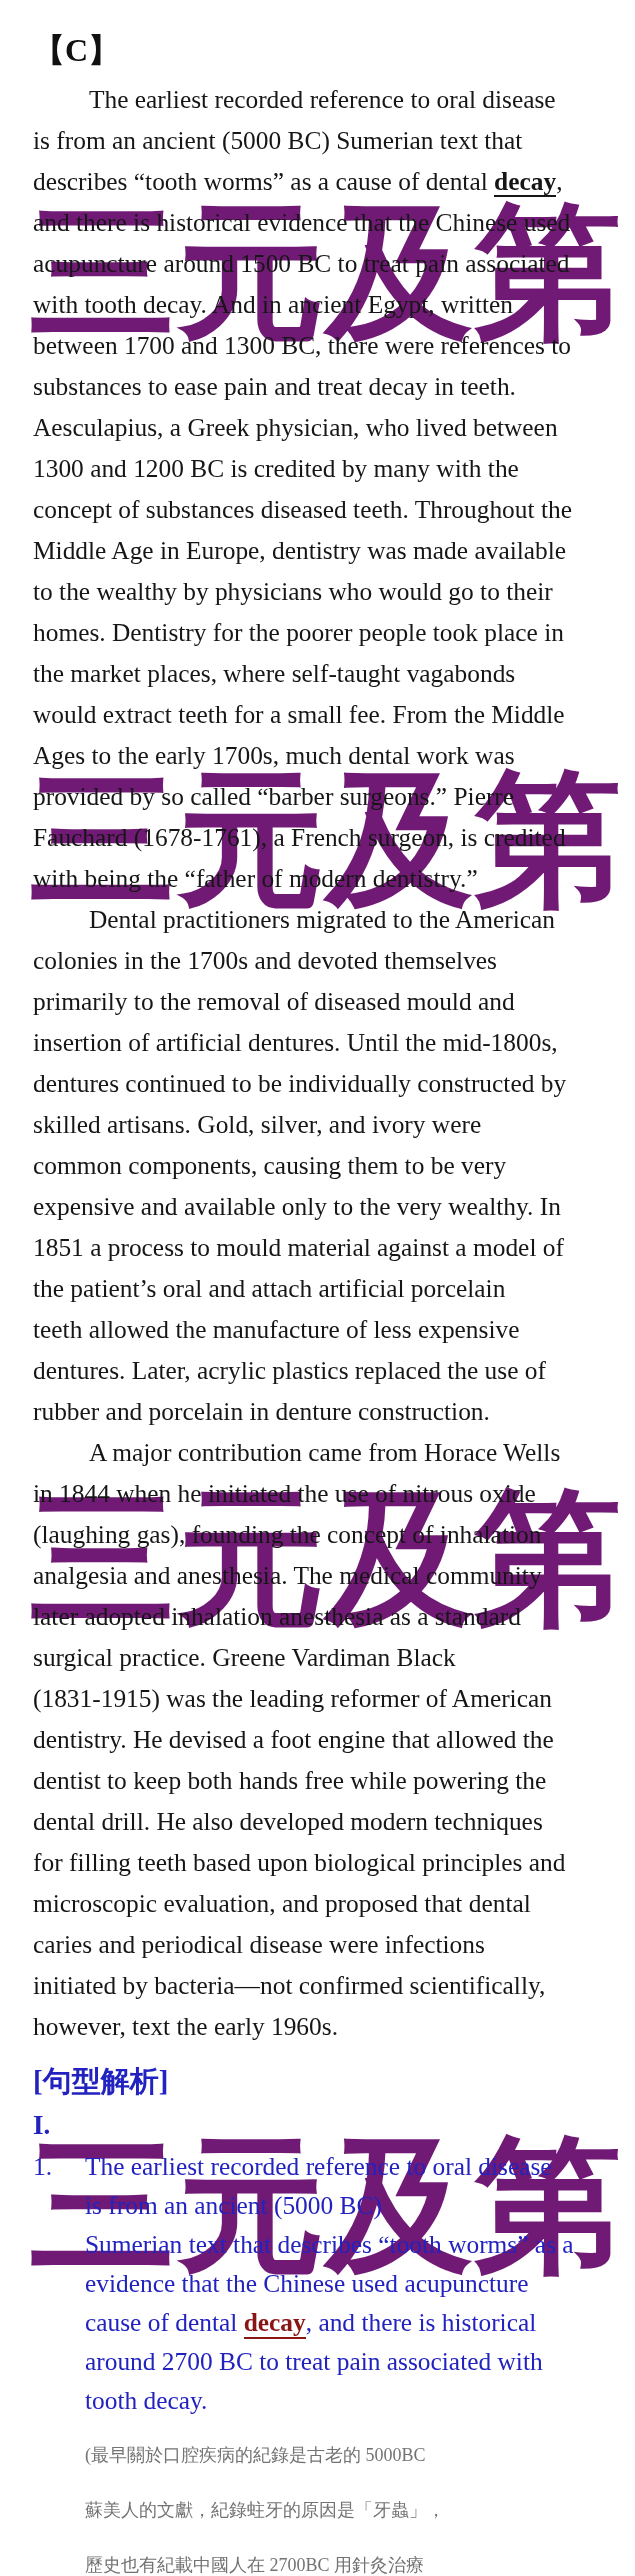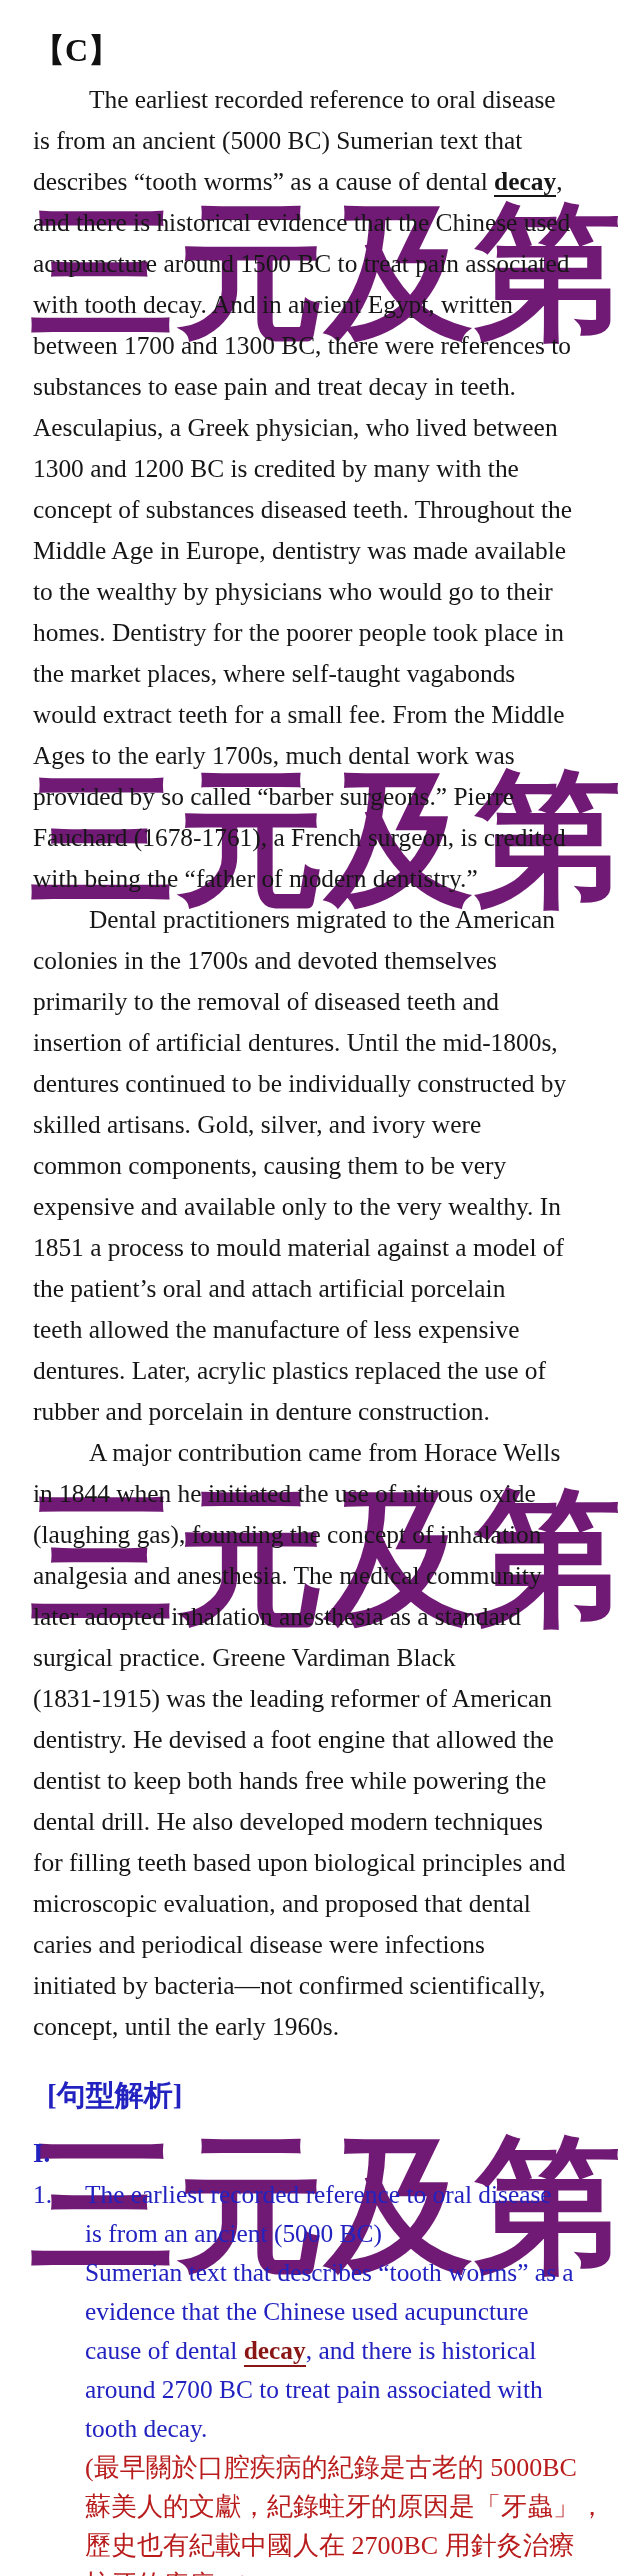--- a/index.html
+++ b/index.html
@@ -47,21 +47,21 @@
   }
   .indent { text-indent: 56px; }
   .term-black {
     font-weight: 700;
     border-bottom: 2.4px solid currentColor;
     padding-bottom: 0.8px;
   }
   
   .analysis { position: absolute; left: 33px; top: 2058px; width: 573px; z-index: 1; }
   .analysis-heading {
-    margin: 14px;
+    margin: 0;
     font-size: 29px;
     line-height: 46px;
     font-weight: 700;
     color: #2222c0;
     font-family: "Liberation Serif", "DejaVu Serif", serif;
   }
   .roman {
     font-size: 27px;
     line-height: 43px;
     font-weight: 700;
@@ -78,23 +78,24 @@
   .blue-line {
     height: 39px;
     line-height: 39px;
     font-size: 25.4px;
     color: #2222c0;
     white-space: nowrap;
   }
   .zh-line {
     height: 39px;
     line-height: 39px;
-    font-size: 26px;
-    color: #b91c1c;
+    font-size: 18px;
+    color: #737373;
     white-space: nowrap;
+    margin-top: 16px;
   }
   .term-red {
     color: #8a1515;
     font-weight: 700;
     border-bottom: 2.4px solid currentColor;
     padding-bottom: 0.8px;
   }
 </style>
 </head>
 <body>
@@ -130,21 +131,21 @@
       <div class="line">would extract teeth for a small fee. From the Middle</div>
       <div class="line">Ages to the early 1700s, much dental work was</div>
       <div class="line">provided by so called “barber surgeons.” Pierre</div>
       <div class="line">Fauchard (1678-1761), a French surgeon, is credited</div>
       <div class="line">with being the “father of modern dentistry.”</div>
     </div>
 
     <div class="para">
       <div class="line indent">Dental practitioners migrated to the American</div>
       <div class="line">colonies in the 1700s and devoted themselves</div>
-      <div class="line">primarily to the removal of diseased teeth and</div>
+      <div class="line">primarily to the removal of diseased mould and</div>
       <div class="line">insertion of artificial dentures. Until the mid-1800s,</div>
       <div class="line">dentures continued to be individually constructed by</div>
       <div class="line">skilled artisans. Gold, silver, and ivory were</div>
       <div class="line">common components, causing them to be very</div>
       <div class="line">expensive and available only to the very wealthy. In</div>
       <div class="line">1851 a process to mould material against a model of</div>
       <div class="line">the patient’s oral and attach artificial porcelain</div>
       <div class="line">teeth allowed the manufacture of less expensive</div>
       <div class="line">dentures. Later, acrylic plastics replaced the use of</div>
       <div class="line">rubber and porcelain in denture construction.</div>
@@ -158,21 +159,21 @@
       <div class="line">later adopted inhalation anesthesia as a standard</div>
       <div class="line">surgical practice. Greene Vardiman Black</div>
       <div class="line">(1831-1915) was the leading reformer of American</div>
       <div class="line">dentistry. He devised a foot engine that allowed the</div>
       <div class="line">dentist to keep both hands free while powering the</div>
       <div class="line">dental drill. He also developed modern techniques</div>
       <div class="line">for filling teeth based upon biological principles and</div>
       <div class="line">microscopic evaluation, and proposed that dental</div>
       <div class="line">caries and periodical disease were infections</div>
       <div class="line">initiated by bacteria—not confirmed scientifically,</div>
-      <div class="line">concept, until the early 1960s.</div>
+      <div class="line">however, text the early 1960s.</div>
     </div>
   </div>
 
   <div class="analysis">
     <h2 class="analysis-heading">[句型解析]</h2>
     <div class="roman">I.</div>
     <div class="item">
       <span class="item-number">1.</span>
       <div class="blue-line">The earliest recorded reference to oral disease</div>
       <div class="blue-line">is from an ancient (5000 BC)</div>

